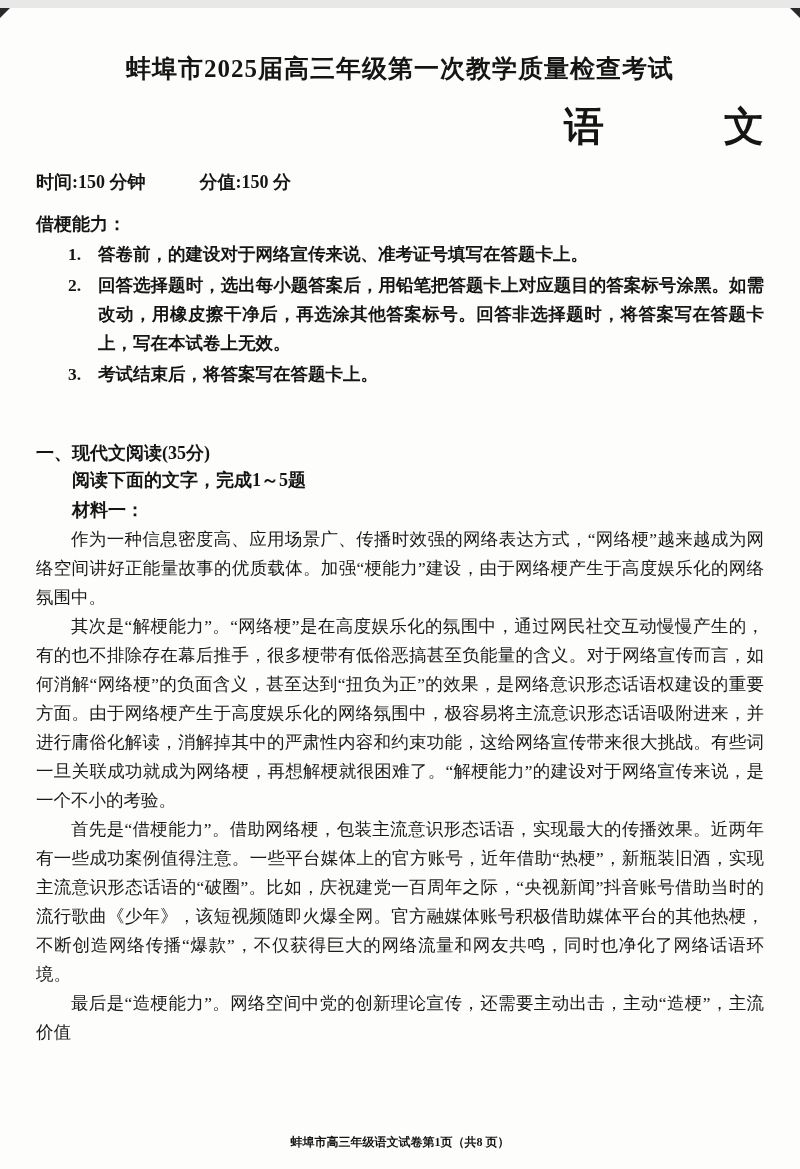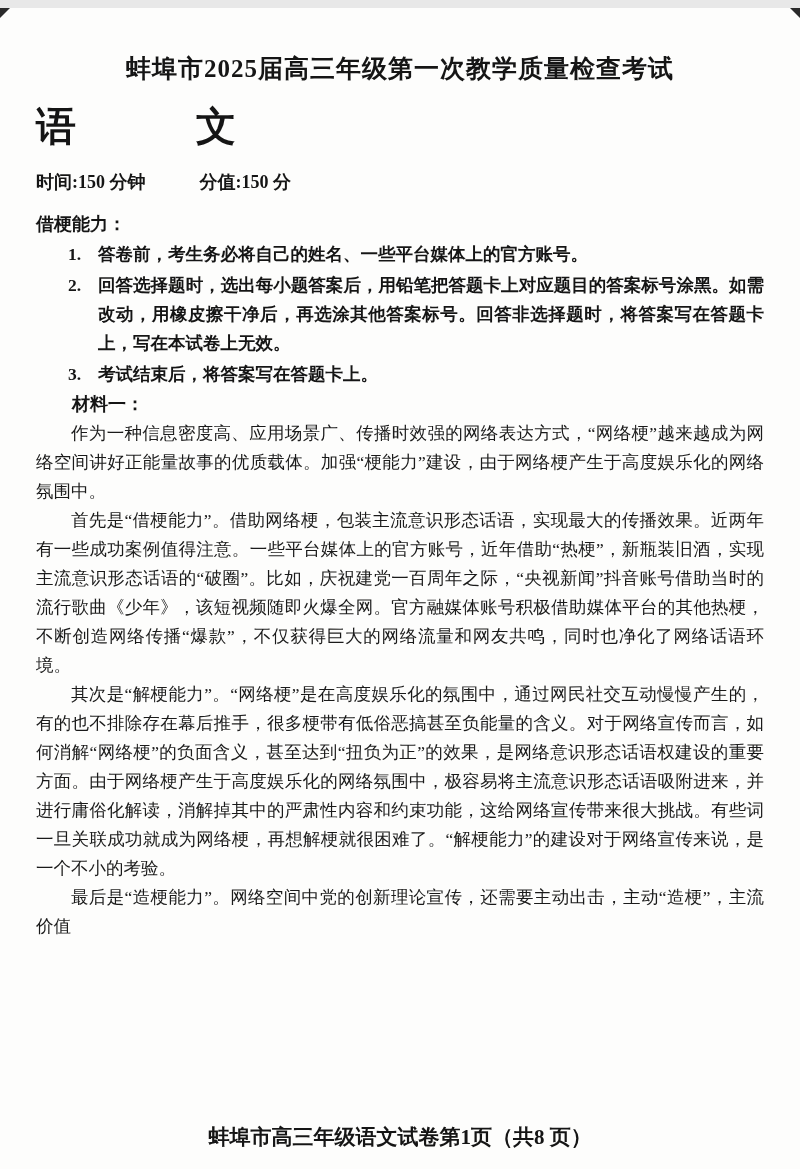--- a/index.html
+++ b/index.html
@@ -18,21 +18,21 @@
   .corner.left{left:0;border-width:10px 10px 0 0;border-color:#2a2a2a transparent transparent transparent;}
   .corner.right{right:0;border-width:0 10px 10px 0;border-color:transparent #2a2a2a transparent transparent;}
   .doc-title{
     text-align:center;
     font-size:25px;
     font-weight:bold;
     letter-spacing:1px;
     margin-top:18px;
   }
   .subject{
-    text-align:left;
+    text-align:right;
     font-size:40px;
     font-weight:bold;
     margin-top:14px;
   }
   .meta{
     text-align:left;
     font-size:18px;
     font-weight:bold;
     margin-top:16px;
   }
@@ -78,21 +78,21 @@
     text-align:justify;
     text-indent:2em;
     margin:0;
     color:#1a1a1a;
   }
   .footer{
     position:absolute;
     bottom:26px;
     left:0;right:0;
     text-align:center;
-    font-size:21px;
+    font-size:12px;
     font-weight:bold;
   }
 </style>
 </head>
 <body>
 
 <div class="page">
 
   <div class="corner left"></div>
   <div class="corner right"></div>
@@ -101,37 +101,39 @@
 
   <div class="subject">语　　　文</div>
 
   <div class="meta">时间:150 分钟　　　分值:150 分</div>
 
   <div class="notice-heading">借梗能力：</div>
 
   <div class="notice-list">
     <div class="notice-item">
       <span class="notice-num">1.</span>
-      <span class="notice-text">答卷前，考生务必将自己的姓名、一些平台媒体上的官方账号。</span>
+      <span class="notice-text">答卷前，的建设对于网络宣传来说、准考证号填写在答题卡上。</span>
     </div>
     <div class="notice-item">
       <span class="notice-num">2.</span>
       <span class="notice-text">回答选择题时，选出每小题答案后，用铅笔把答题卡上对应题目的答案标号涂黑。如需改动，用橡皮擦干净后，再选涂其他答案标号。回答非选择题时，将答案写在答题卡上，写在本试卷上无效。</span>
     </div>
     <div class="notice-item">
       <span class="notice-num">3.</span>
       <span class="notice-text">考试结束后，将答案写在答题卡上。</span>
     </div>
   </div>
 
+  <div class="section-heading">一、现代文阅读(35分)</div>
 
 
+  <div class="indent-heading">阅读下面的文字，完成1～5题</div>
 
   <div class="indent-heading">材料一：</div>
 
   <p class="body-para">作为一种信息密度高、应用场景广、传播时效强的网络表达方式，“网络梗”越来越成为网络空间讲好正能量故事的优质载体。加强“梗能力”建设，由于网络梗产生于高度娱乐化的网络氛围中。</p>
+  <p class="body-para">其次是“解梗能力”。“网络梗”是在高度娱乐化的氛围中，通过网民社交互动慢慢产生的，有的也不排除存在幕后推手，很多梗带有低俗恶搞甚至负能量的含义。对于网络宣传而言，如何消解“网络梗”的负面含义，甚至达到“扭负为正”的效果，是网络意识形态话语权建设的重要方面。由于网络梗产生于高度娱乐化的网络氛围中，极容易将主流意识形态话语吸附进来，并进行庸俗化解读，消解掉其中的严肃性内容和约束功能，这给网络宣传带来很大挑战。有些词一旦关联成功就成为网络梗，再想解梗就很困难了。“解梗能力”的建设对于网络宣传来说，是一个不小的考验。</p>
   <p class="body-para">首先是“借梗能力”。借助网络梗，包装主流意识形态话语，实现最大的传播效果。近两年有一些成功案例值得注意。一些平台媒体上的官方账号，近年借助“热梗”，新瓶装旧酒，实现主流意识形态话语的“破圈”。比如，庆祝建党一百周年之际，“央视新闻”抖音账号借助当时的流行歌曲《少年》，该短视频随即火爆全网。官方融媒体账号积极借助媒体平台的其他热梗，不断创造网络传播“爆款”，不仅获得巨大的网络流量和网友共鸣，同时也净化了网络话语环境。</p>
-  <p class="body-para">其次是“解梗能力”。“网络梗”是在高度娱乐化的氛围中，通过网民社交互动慢慢产生的，有的也不排除存在幕后推手，很多梗带有低俗恶搞甚至负能量的含义。对于网络宣传而言，如何消解“网络梗”的负面含义，甚至达到“扭负为正”的效果，是网络意识形态话语权建设的重要方面。由于网络梗产生于高度娱乐化的网络氛围中，极容易将主流意识形态话语吸附进来，并进行庸俗化解读，消解掉其中的严肃性内容和约束功能，这给网络宣传带来很大挑战。有些词一旦关联成功就成为网络梗，再想解梗就很困难了。“解梗能力”的建设对于网络宣传来说，是一个不小的考验。</p>
   <p class="body-para">最后是“造梗能力”。网络空间中党的创新理论宣传，还需要主动出击，主动“造梗”，主流价值</p>
 
   <div class="footer">蚌埠市高三年级语文试卷第1页（共8 页）</div>
 
 </div>
 
 </body></html>

